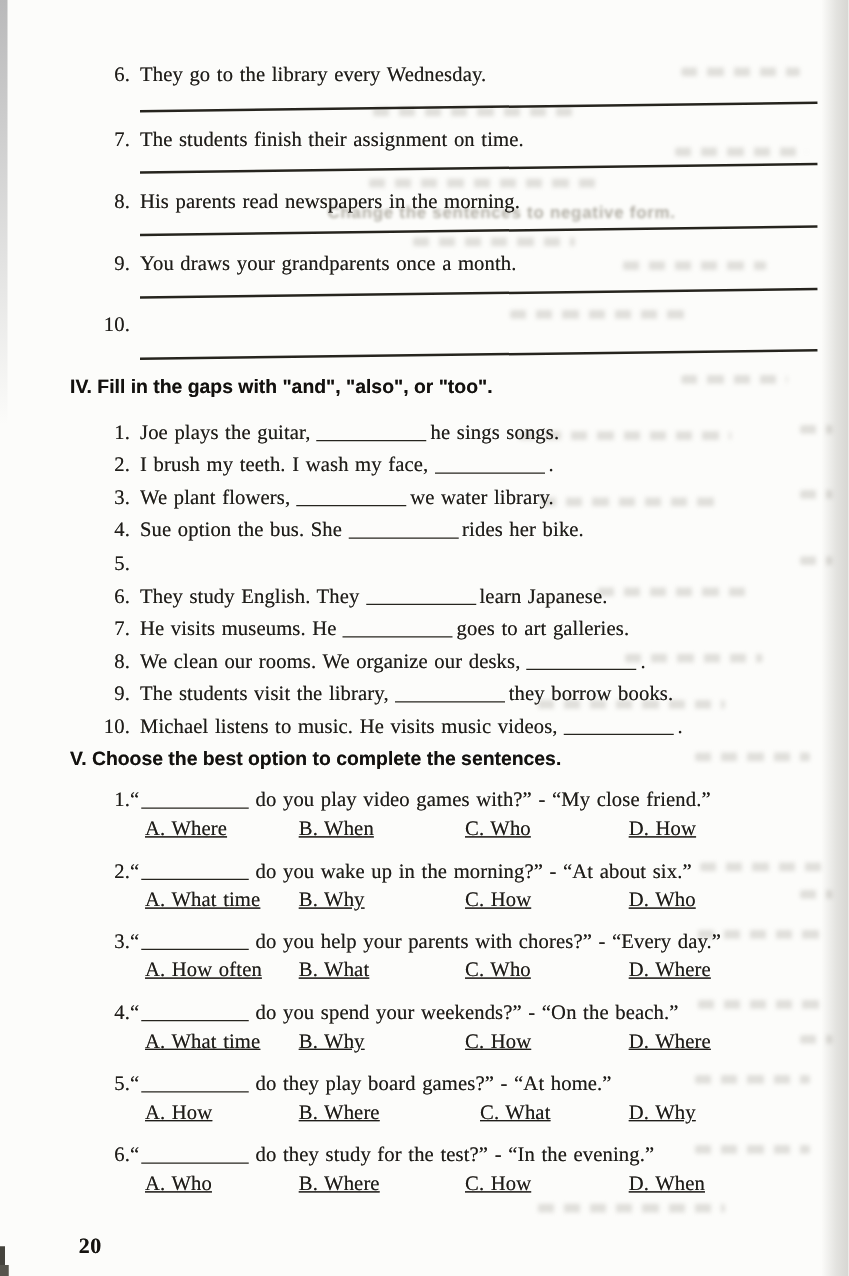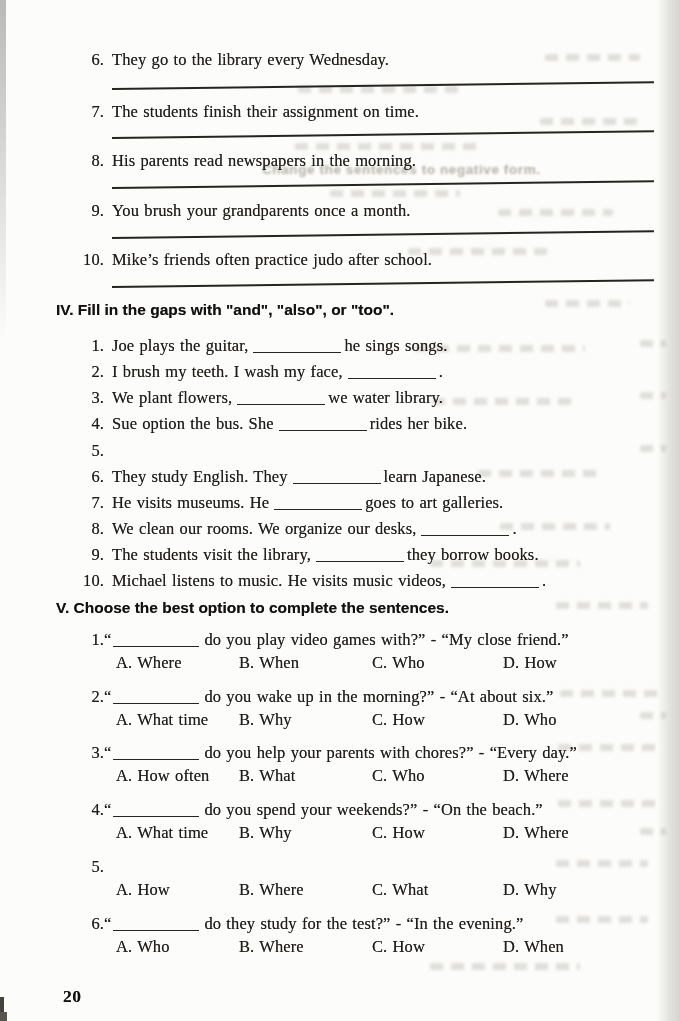--- a/index.html
+++ b/index.html
@@ -29,21 +29,21 @@
     font-size:15.5px; color:#13110e;
     text-shadow:0 0 .4px rgba(0,0,0,.55);
   }
   .blank {
     display:inline-block; width:88px; height:13px;
     border-bottom:1.7px solid #26241e;
     margin:0 3px 0 5px; transform:translateY(2px);
   }
   .vq .txt { left:104px; }
   .vq .blank { width:86px; margin-left:2px; margin-right:5px; }
-  .opt { position:absolute; white-space:nowrap; }
+  .opt { position:absolute; white-space:nowrap;text-decoration:underline; }
   .pageno {
     position:absolute; left:63px; top:986px;
     font-size:17.5px; font-weight:bold; letter-spacing:.5px; color:#15130f;
     text-shadow:0 0 .4px rgba(0,0,0,.6);
     text-align:right;
   }
   
   .edge-right {
     position:absolute; right:0; top:0; width:22px; height:1021px;
     background:linear-gradient(to right, rgba(128,126,118,0) 0%, rgba(128,126,118,.20) 55%, rgba(128,126,118,.30) 100%);
@@ -116,27 +116,26 @@
     <div class="ansline" style="top:137px"></div>
 
     <div class="row" style="top:151px">
       <span class="num">8.</span>
       <span class="txt">His parents read newspapers in the morning.</span>
     </div>
     <div class="ansline" style="top:187px"></div>
 
     <div class="row" style="top:201px">
       <span class="num">9.</span>
-      <span class="txt">You brush your grandparents once a month.</span>
+      <span class="txt">You draws your grandparents once a month.</span>
     </div>
     <div class="ansline" style="top:237px"></div>
 
     <div class="row" style="top:250px">
       <span class="num">10.</span>
-      <span class="txt">Mike’s friends often practice judo after school.</span>
     </div>
     <div class="ansline" style="top:286px"></div>
   </div>
 
   <div class="hdr" style="top:301px">IV. Fill in the gaps with "and", "also", or "too".</div>
 
   <div>
     <div class="row" style="top:336px">
       <span class="num">1.</span>
       <span class="txt"><span>Joe plays the guitar,</span><span class="blank"></span><span>he sings songs.</span></span>
@@ -220,25 +219,26 @@
     </div>
     <div class="row" style="top:823px">
       <span class="opt" style="left:116px">A. What time</span>
       <span class="opt" style="left:239px">B. Why</span>
       <span class="opt" style="left:372px">C. How</span>
       <span class="opt" style="left:503px">D. Where</span>
     </div>
 
     <div class="row vq" style="top:857px">
       <span class="num">5.</span>
+      <span class="txt"><span>“</span><span class="blank"></span><span>do they play board games?” - “At home.”</span></span>
     </div>
     <div class="row" style="top:880px">
       <span class="opt" style="left:116px">A. How</span>
       <span class="opt" style="left:239px">B. Where</span>
-      <span class="opt" style="left:372px">C. What</span>
+      <span class="opt" style="left:384px">C. What</span>
       <span class="opt" style="left:503px">D. Why</span>
     </div>
 
     <div class="row vq" style="top:914px">
       <span class="num">6.</span>
       <span class="txt"><span>“</span><span class="blank"></span><span>do they study for the test?” - “In the evening.”</span></span>
     </div>
     <div class="row" style="top:937px">
       <span class="opt" style="left:116px">A. Who</span>
       <span class="opt" style="left:239px">B. Where</span>

